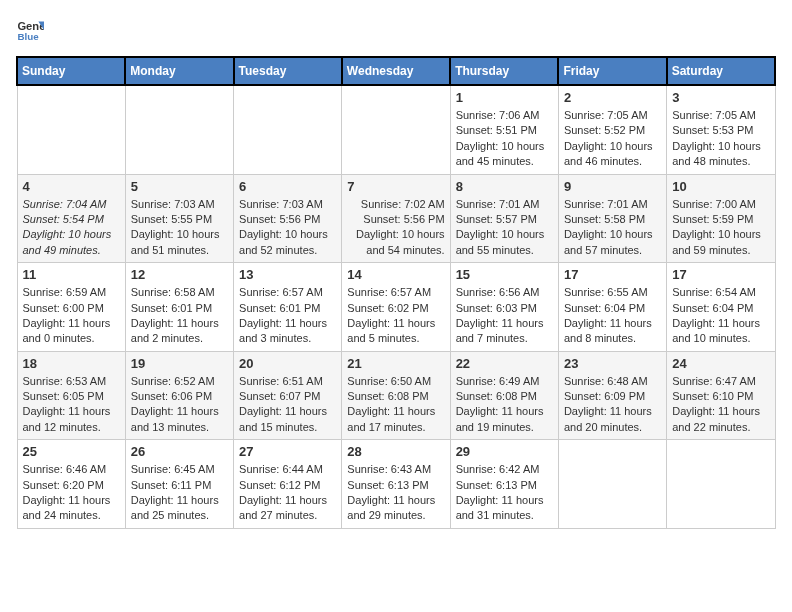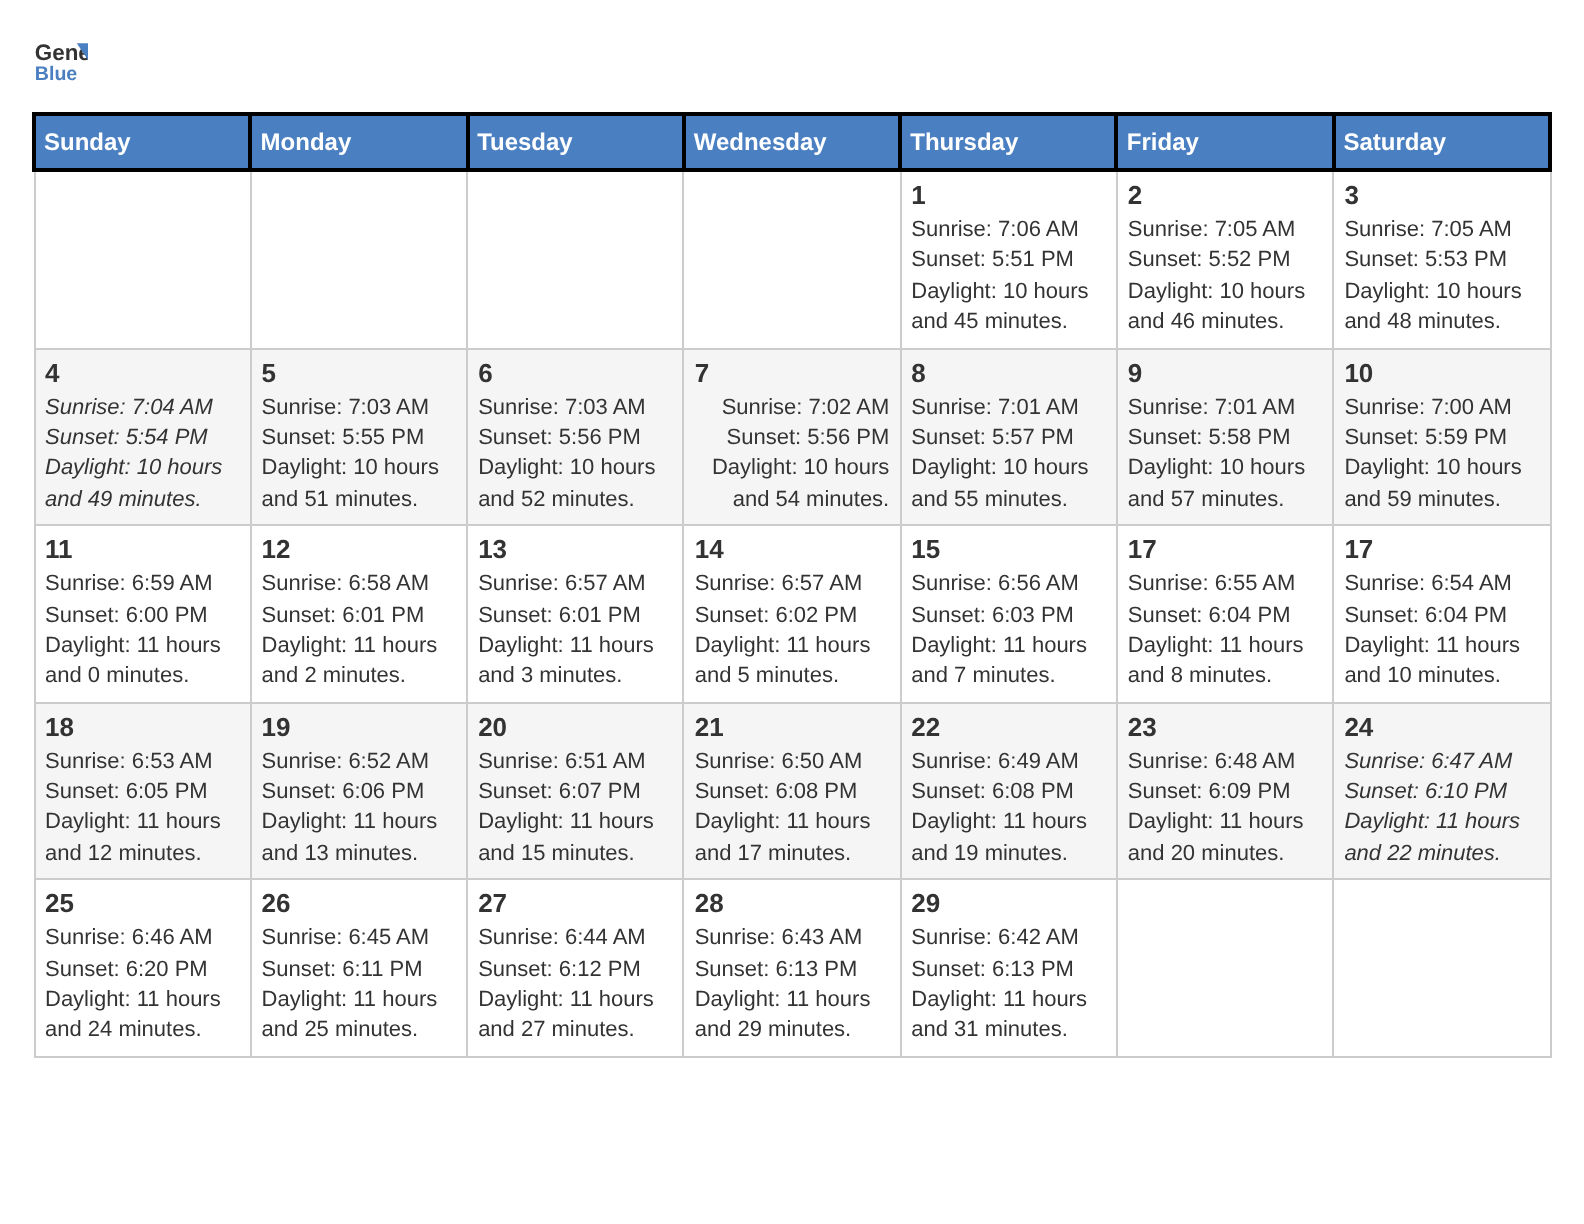--- a/index.html
+++ b/index.html
@@ -258,21 +258,21 @@
 Daylight: 11 hours and 19 minutes.</div>
         </td>
         <td>
           <div class="day-num">23</div>
           <div class="day-info" style="white-space: pre-line;">Sunrise: 6:48 AM
 Sunset: 6:09 PM
 Daylight: 11 hours and 20 minutes.</div>
         </td>
         <td>
           <div class="day-num">24</div>
-          <div class="day-info" style="white-space: pre-line; font-style: italic;">Sunrise: 6:47 AM
+          <div class="day-info" style="white-space: pre-line;">Sunrise: 6:47 AM
 Sunset: 6:10 PM
 Daylight: 11 hours and 22 minutes.</div>
         </td>
       </tr>
       <tr>
         <td>
           <div class="day-num">25</div>
           <div class="day-info" style="white-space: pre-line;">Sunrise: 6:46 AM
 Sunset: 6:20 PM
 Daylight: 11 hours and 24 minutes.</div>

